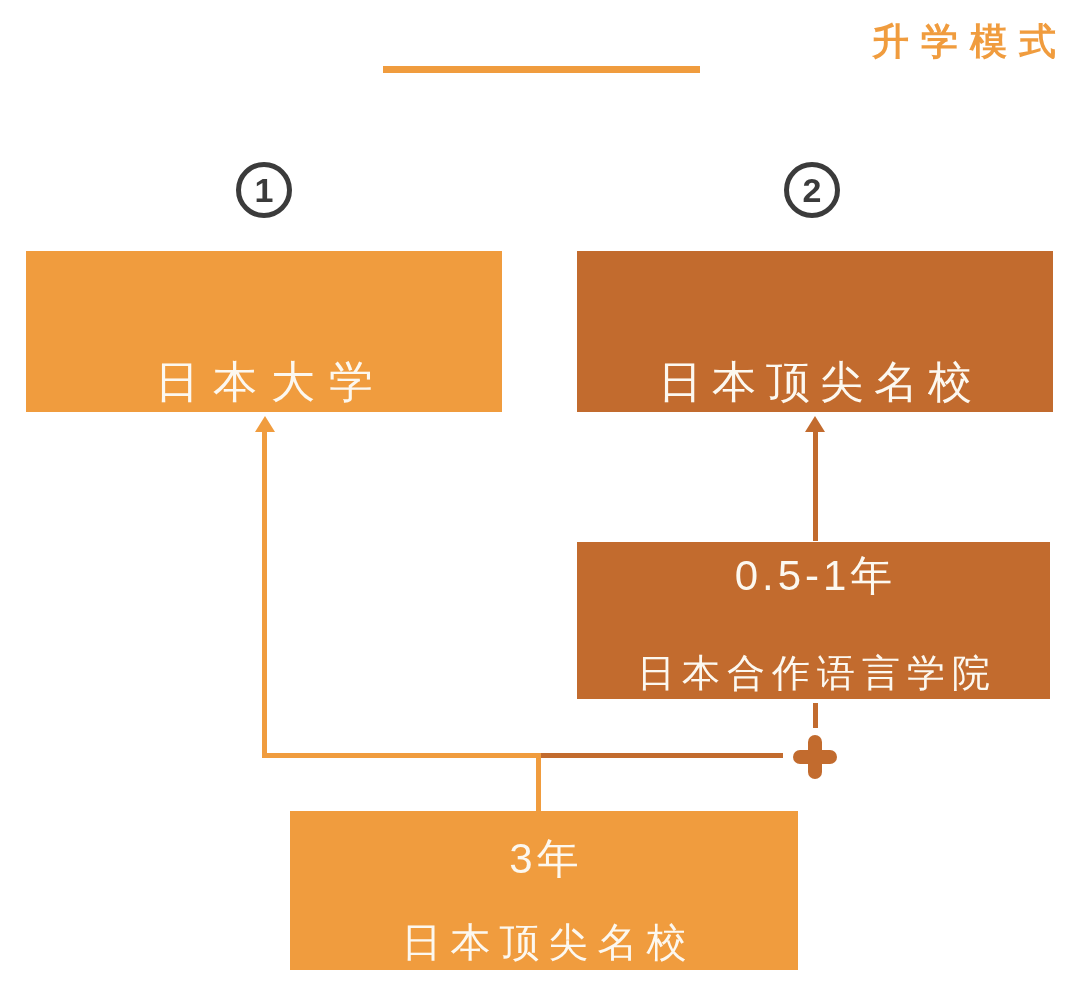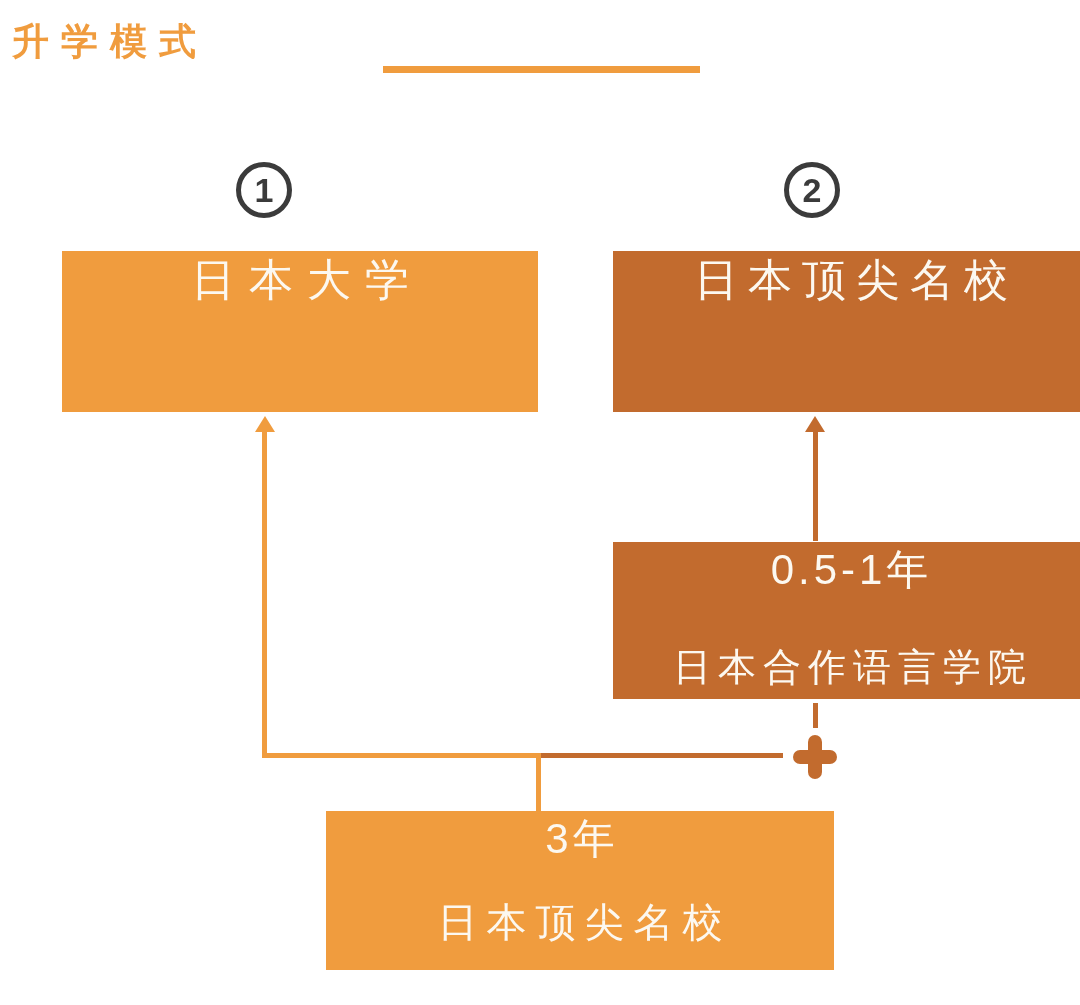--- a/index.html
+++ b/index.html
@@ -18,21 +18,21 @@
     width: 1080px;
     height: 1005px;
     background: var(--bg);
     overflow: hidden;
   }
 
   
   .title-line {
     position: absolute;
     left: 0; right: 12px;
-    text-align: left;
+    text-align: right;
     color: var(--light-orange);
     font-size: 37px;
     font-weight: 600;
     letter-spacing: 12px;
     text-indent: 12px;
   }
   #title-line-1 { top: 17px; }
   #title-line-2 { top: 80px; }
   #title-underline {
     position: absolute;
@@ -56,23 +56,22 @@
   }
   #badge-1 { left: 236px; top: 162px; }
   #badge-2 { left: 784px; top: 162px; }
 
   
   .node {
     position: absolute;
     display: flex;
     flex-direction: column;
     align-items: center;
-    justify-content: flex-start;
+    justify-content: flex-end;
     color: var(--text-white);
-    margin-left: 36px;
   }
   .node.light { background: var(--light-orange); }
   .node.dark  { background: var(--dark-orange); }
 
   #node-university { left: 26px;  top: 251px; width: 476px; height: 161px; }
   #node-top-school { left: 577px; top: 251px; width: 476px; height: 161px; }
   #node-language   { left: 577px; top: 542px; width: 473px; height: 157px; gap: 16px; }
   #node-highschool { left: 290px; top: 811px; width: 508px; height: 159px; }
 
   .node-label {

